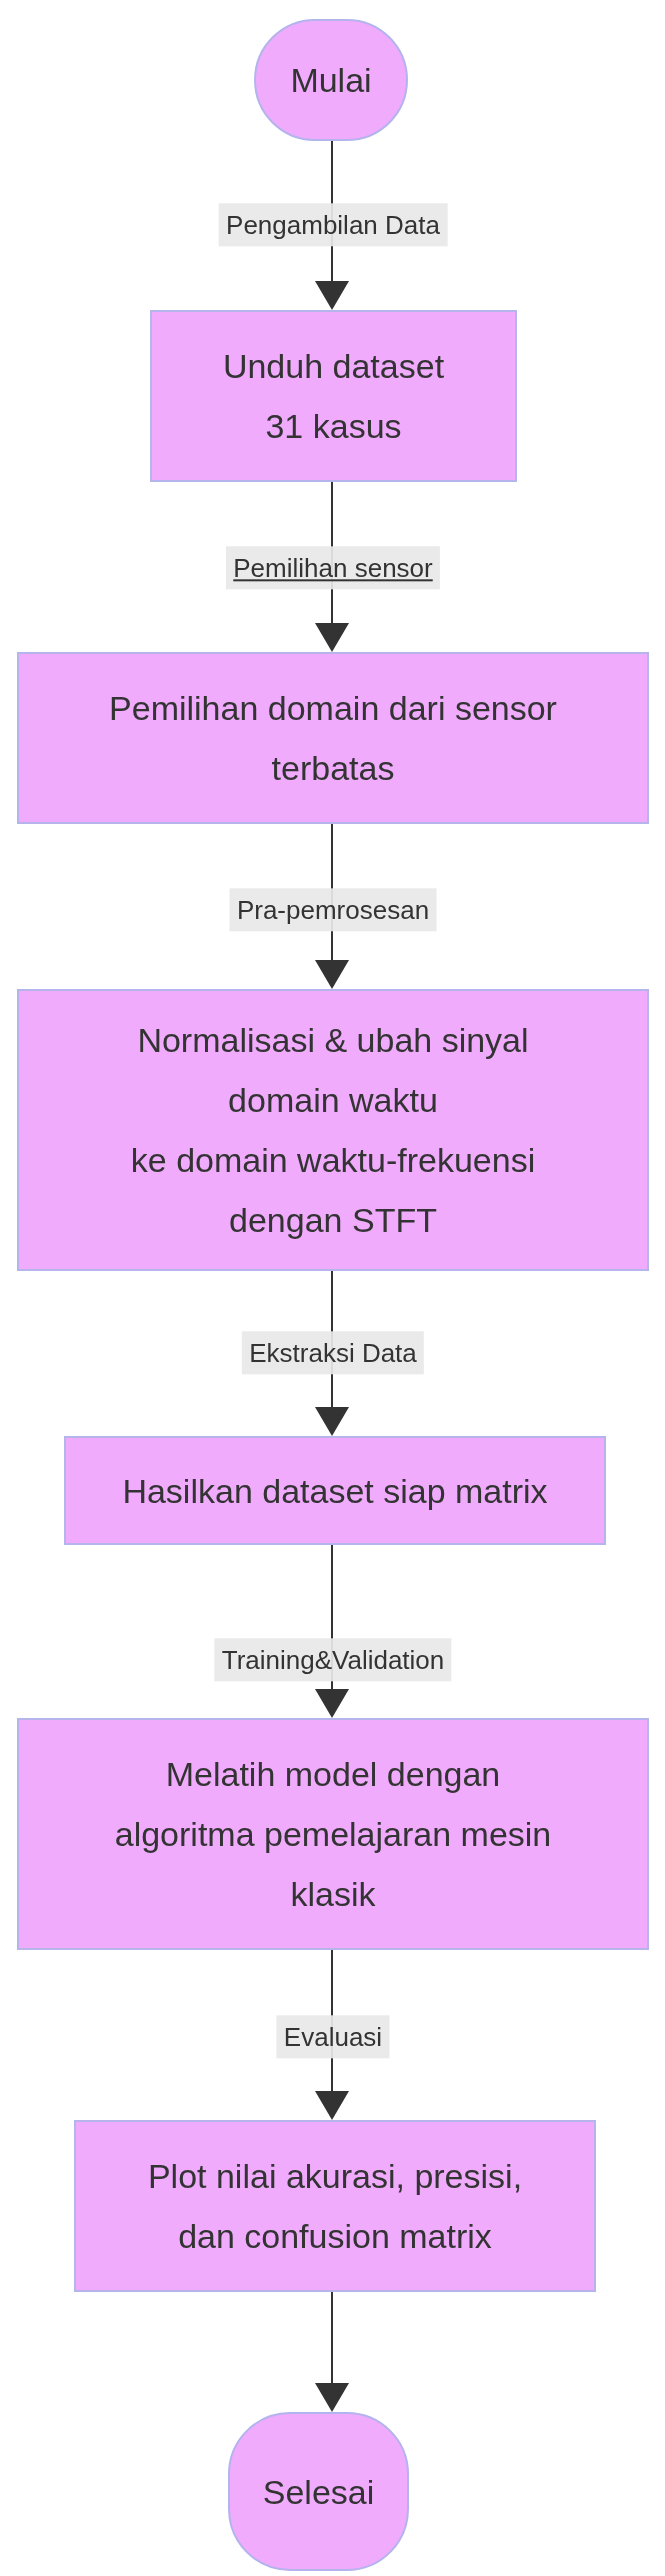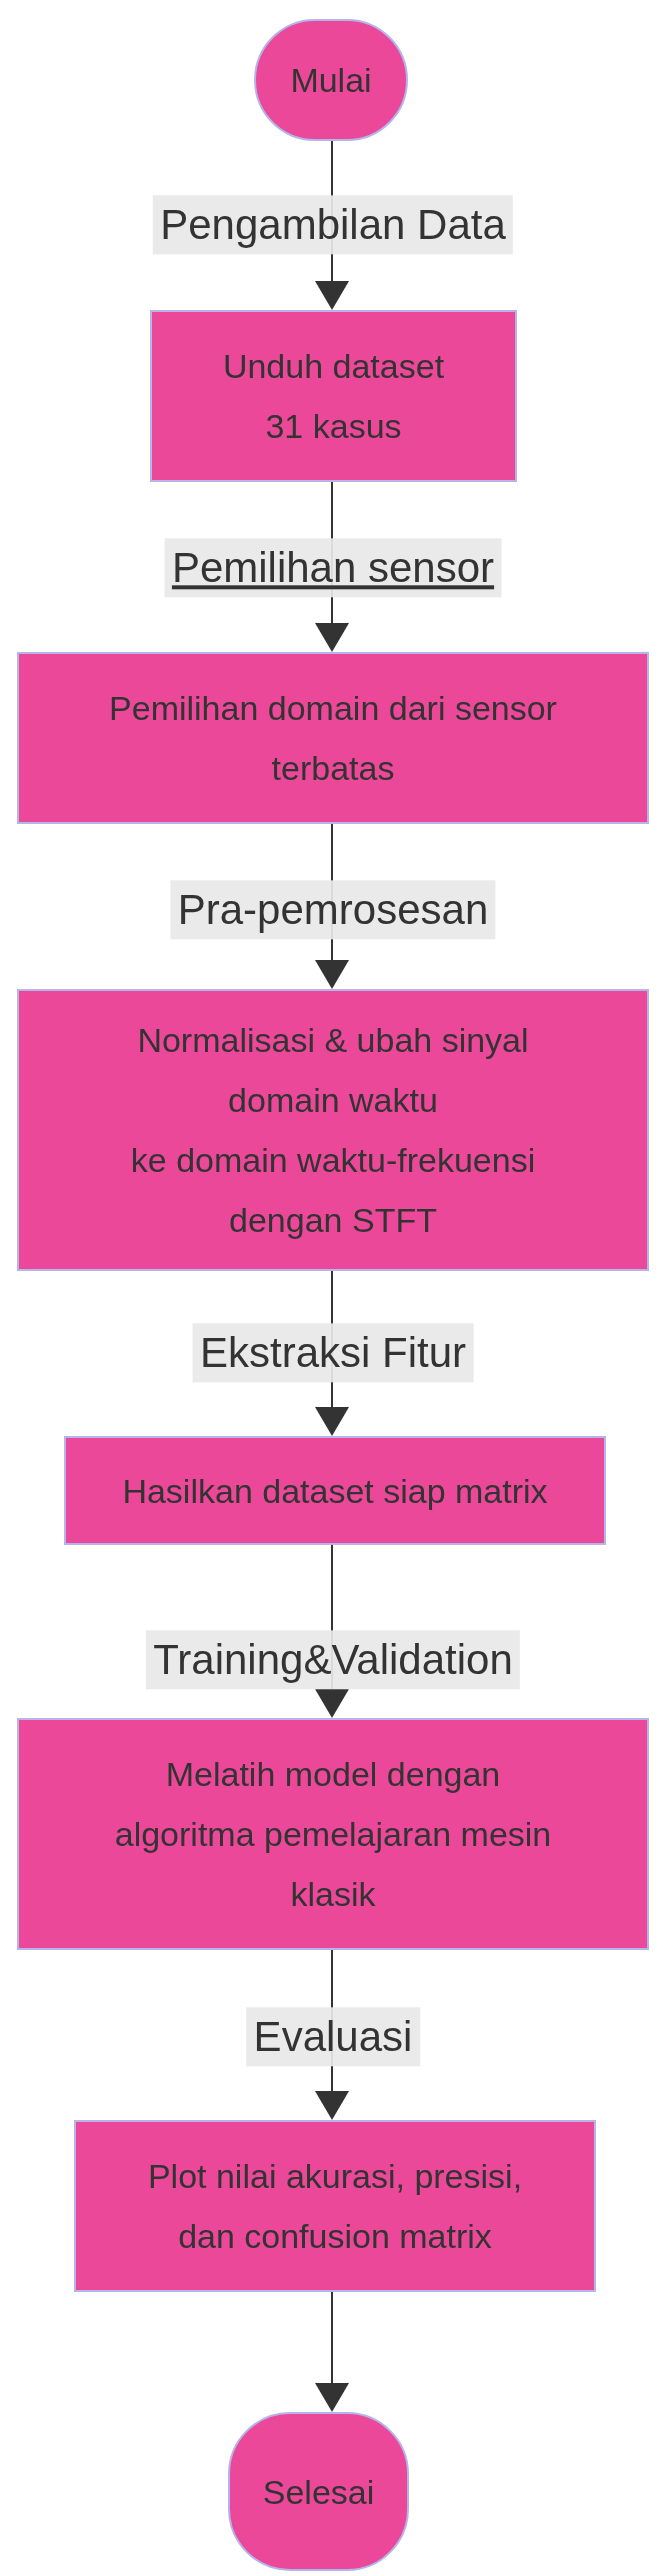--- a/index.html
+++ b/index.html
@@ -13,21 +13,21 @@
     height: 2576px;
     background: #ffffff;
     font-family: "Liberation Sans", sans-serif;
     color: #333333;
     overflow: hidden;
   }
   
   .node {
     position: absolute;
     box-sizing: border-box;
-    background: #ec4899;
+    background: #f0abfc;
     display: flex;
     flex-direction: column;
     justify-content: center;
     align-items: center;
     text-align: center;
     font-size: 34px;
     color: #333333;
     z-index: 3;
   }
   .node .line { display: block; line-height: 60px; white-space: nowrap; }
@@ -68,21 +68,21 @@
   .l5 { top: 1545px; height: 146px; }  .h5 { top: 1689px; }
   .l6 { top: 1950px; height: 143px; }  .h6 { top: 2091px; }
   .l7 { top: 2291px; height: 93px; }  .h7 { top: 2383px; }
 
   
   .edge-label {
     position: absolute;
     left: 333px;
     transform: translate(-50%, -50%);
     background: rgba(232, 232, 232, 0.92);
-    font-size: 42px;
+    font-size: 26px;
     line-height: 1;
     padding: 8.7px 7.4px;
     white-space: nowrap;
     color: #333333;
     z-index: 2;
     text-align: center;
   }
   .el1 { top: 225px; }
   .el2 { top: 568px; text-decoration: underline; }
   .el3 { top: 910px; }
@@ -106,21 +106,21 @@
   <div class="edge-line l5"></div>
   <div class="arrowhead h5"></div>
   <div class="edge-line l6"></div>
   <div class="arrowhead h6"></div>
   <div class="edge-line l7"></div>
   <div class="arrowhead h7"></div>
 
   <div class="edge-label el1">Pengambilan Data</div>
   <div class="edge-label el2">Pemilihan sensor</div>
   <div class="edge-label el3">Pra-pemrosesan</div>
-  <div class="edge-label el4">Ekstraksi Fitur</div>
+  <div class="edge-label el4">Ekstraksi Data</div>
   <div class="edge-label el5">Training&amp;Validation</div>
   <div class="edge-label el6">Evaluasi</div>
 
   <div class="node stadium n-start">
     <span class="line">Mulai</span>
   </div>
 
   <div class="node rect n-box1">
     <span class="line">Unduh dataset</span>
     <span class="line">31 kasus</span>

